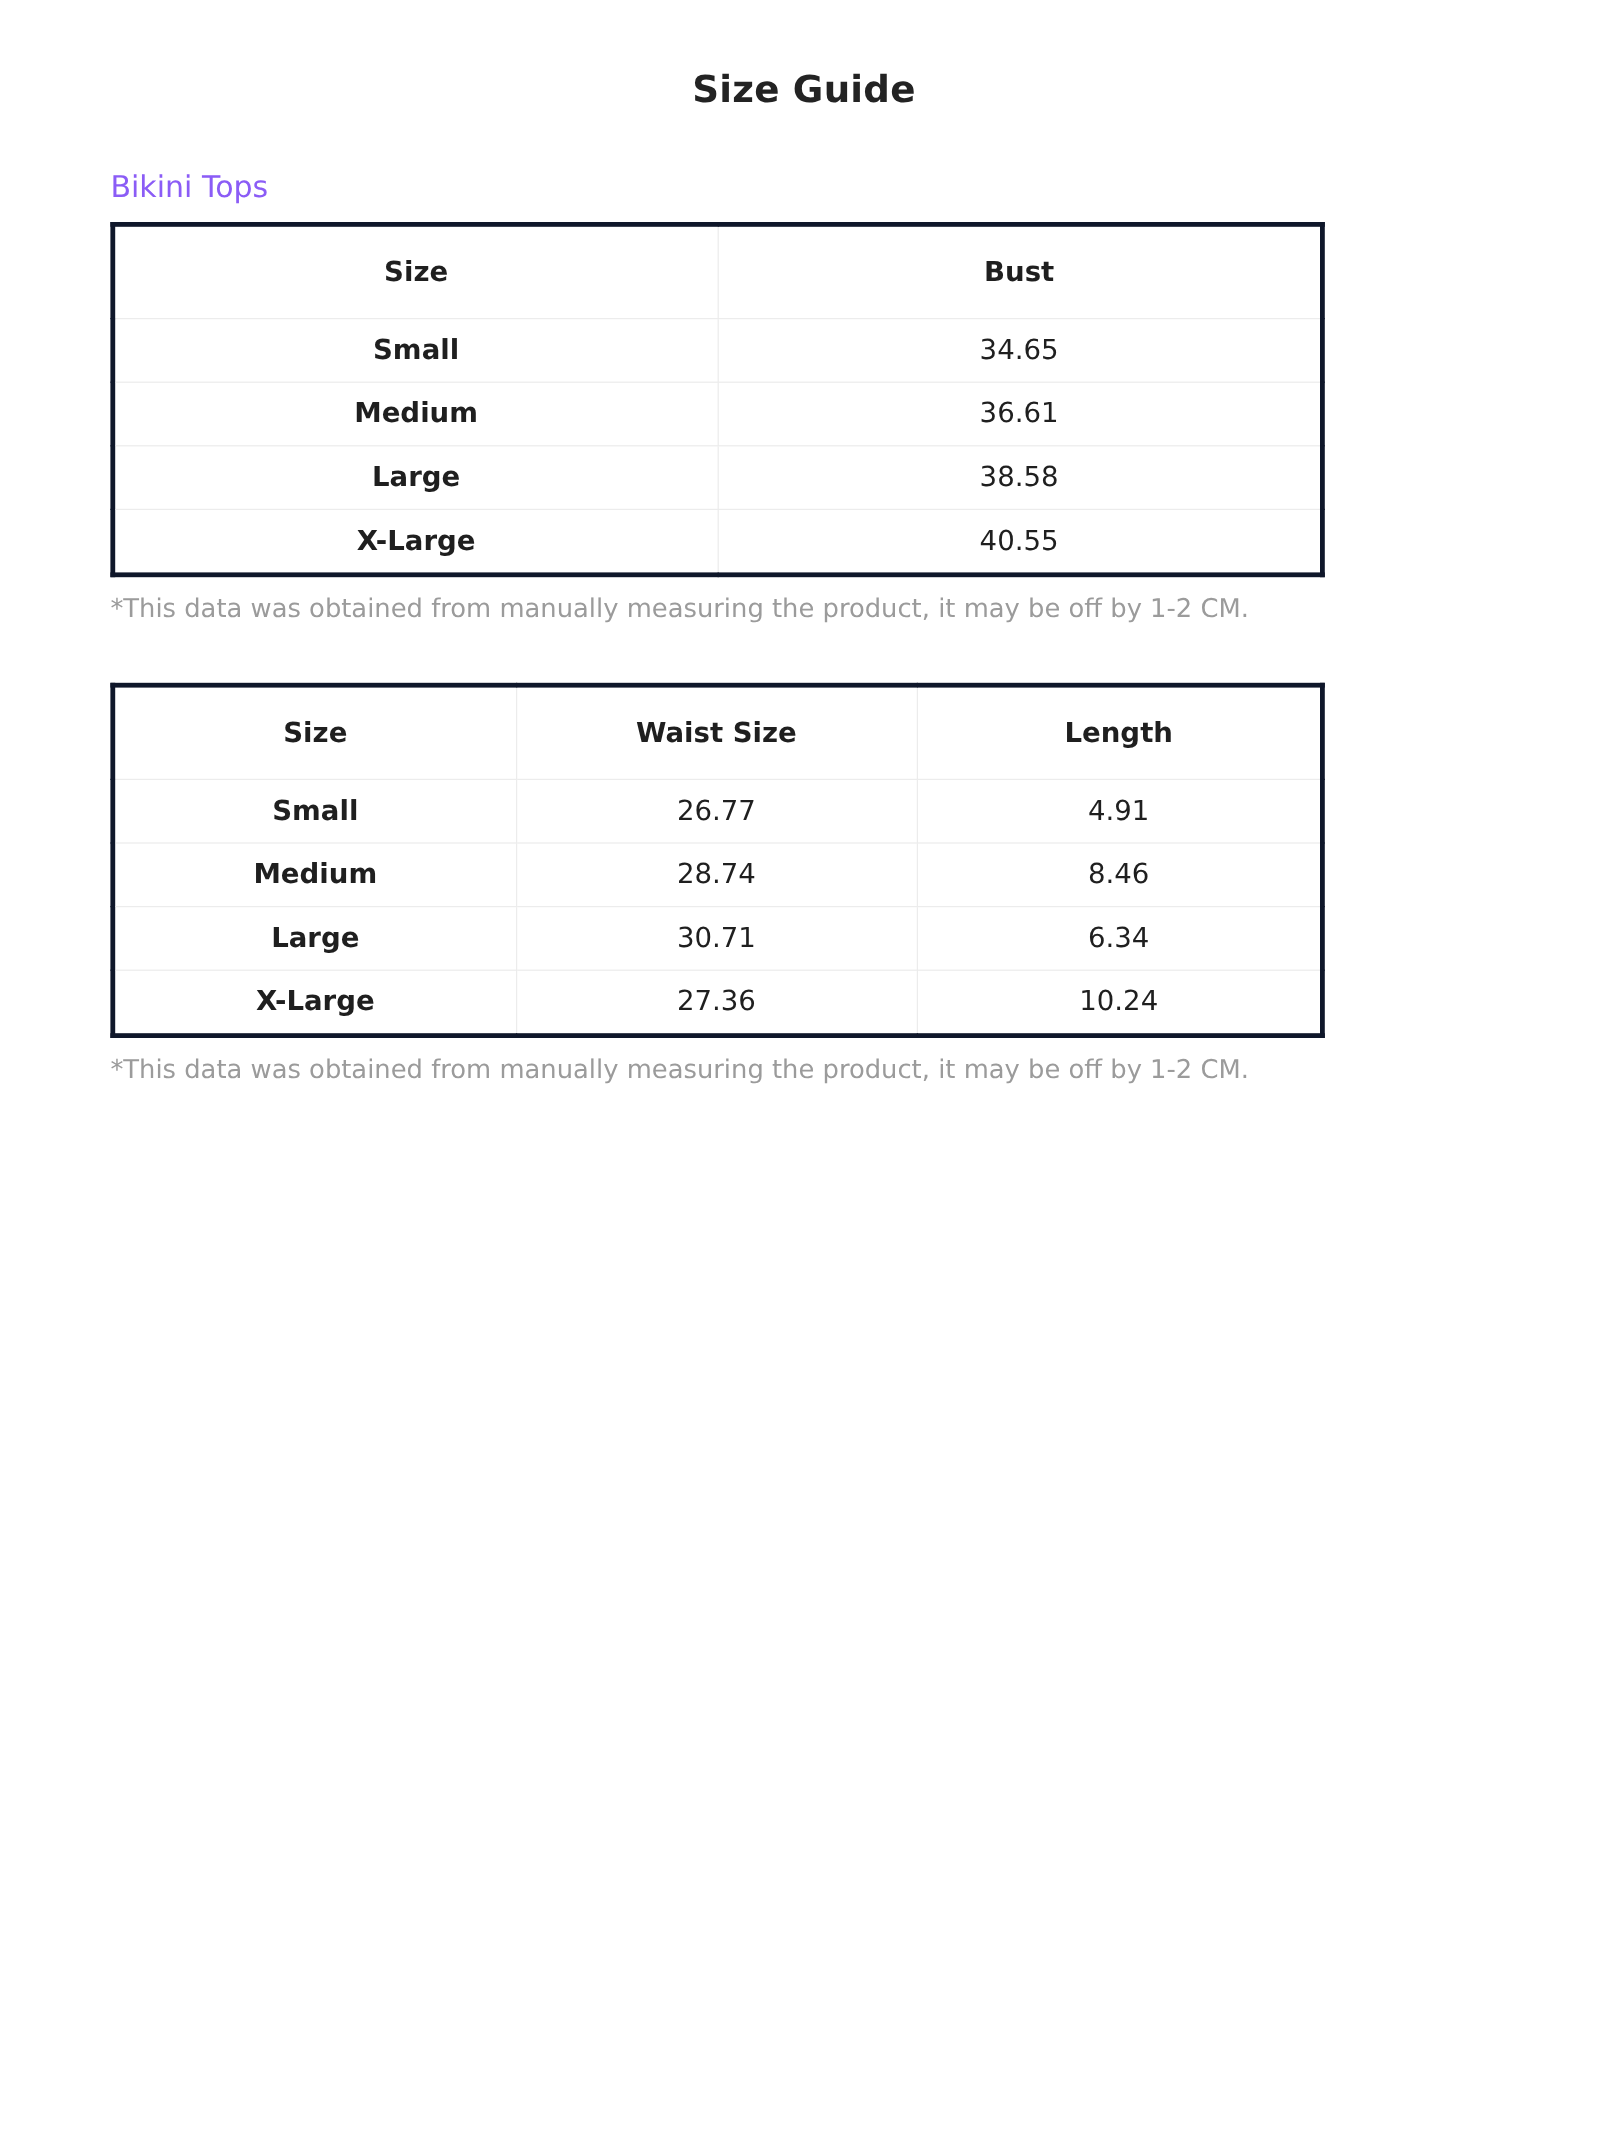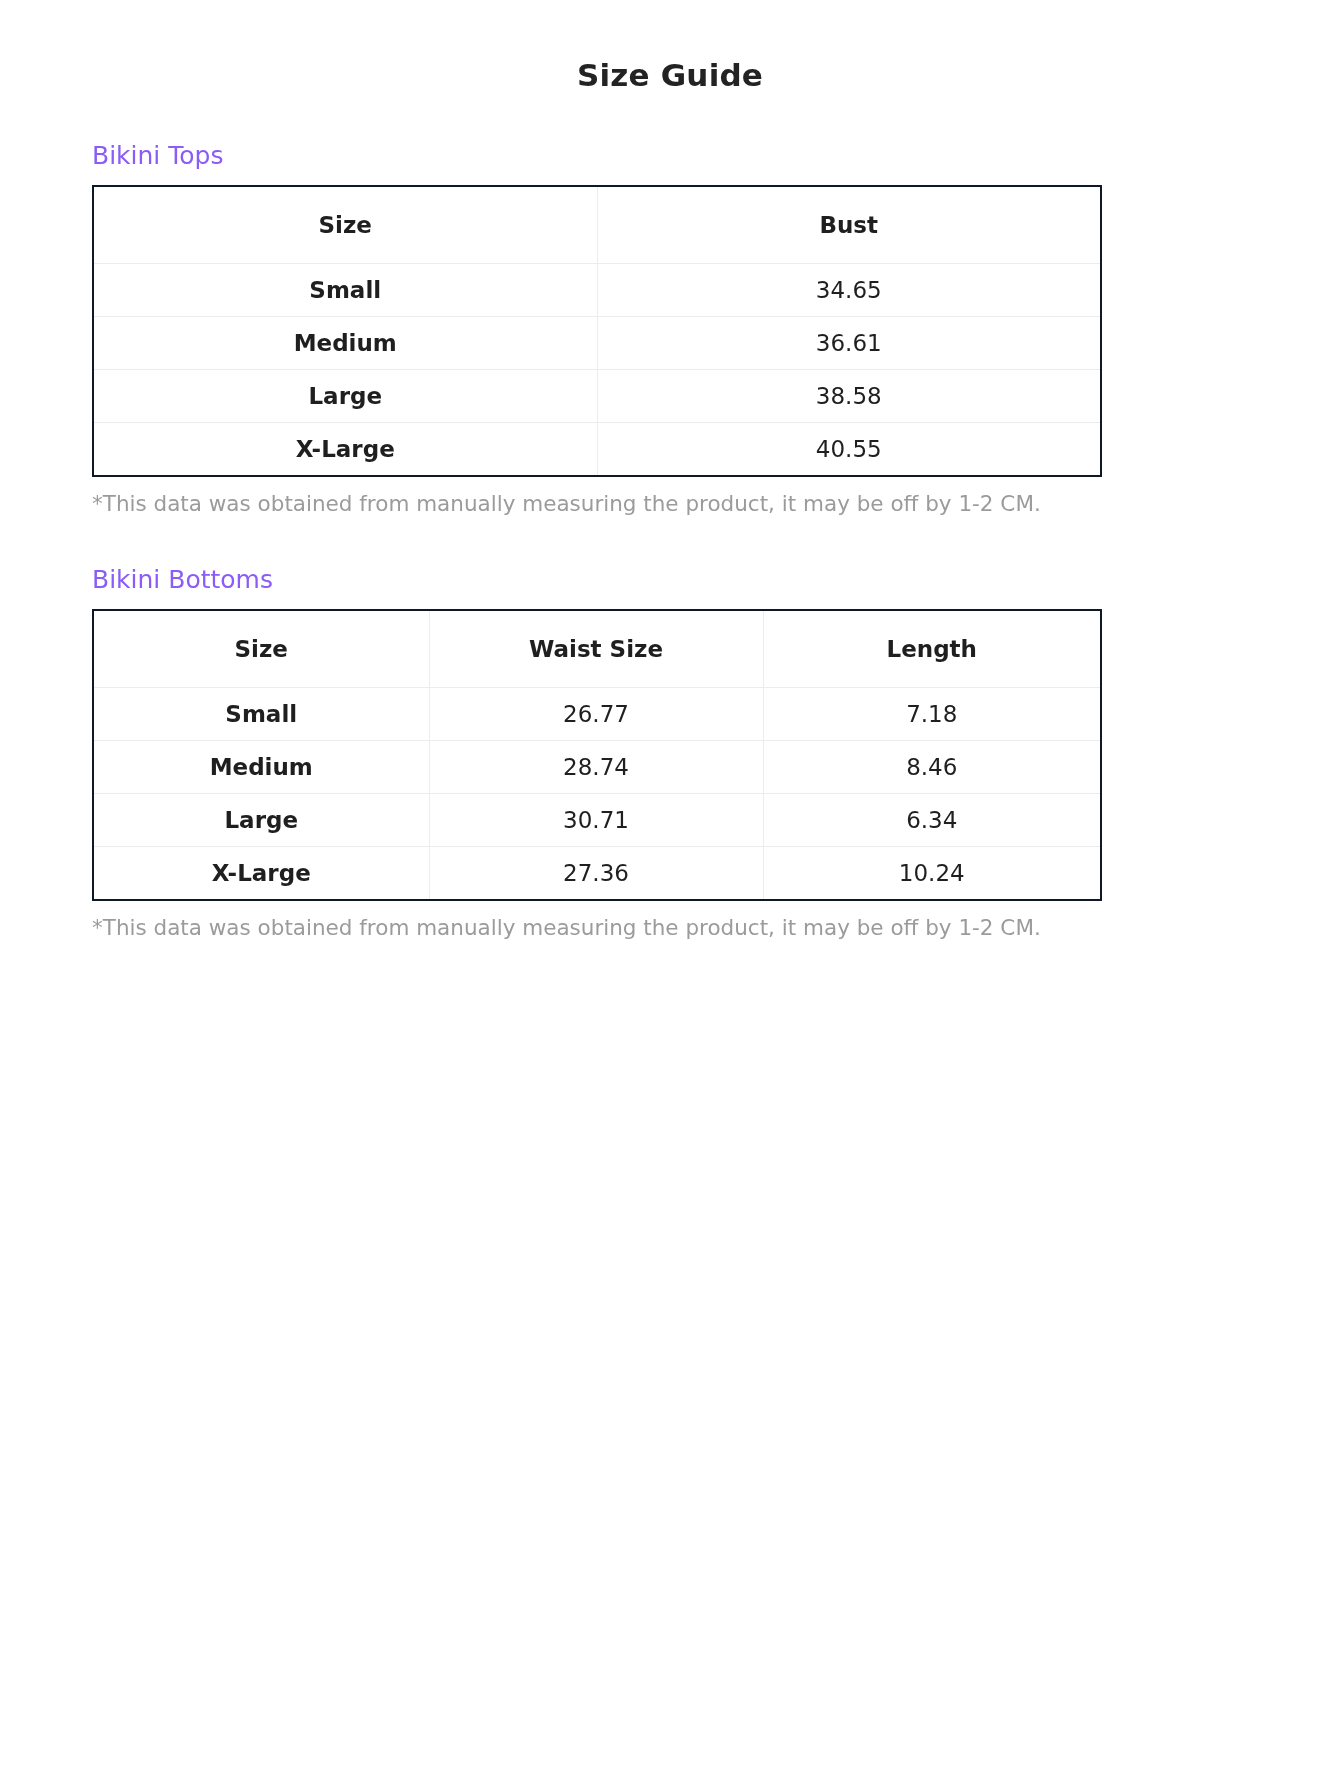--- a/index.html
+++ b/index.html
@@ -47,21 +47,21 @@
     font-size: 25px;
     font-weight: normal;
     color: #8b5cf6;
     margin: 0 0 14px 0;
     line-height: 1.2;
   }
   table.size-table {
     border-collapse: collapse;
     width: 1008px;
     table-layout: fixed;
-    border: 2px solid #0f172a;
+    border: 4px solid #0f172a;
   }
   table.size-table td,
   table.size-table th {
     border: 1px solid #ececec;
     text-align: center;
     vertical-align: middle;
     padding: 0;
     height: 52px;
     font-size: 23px;
     color: #1f1f1f;
@@ -133,40 +133,39 @@
             <td class="size-cell">X-Large</td>
             <td class="value-cell">40.55</td>
           </tr>
         </tbody>
       </table>
 
       <div class="note">*This data was obtained from manually measuring the product, it may be off by 1-2 CM.</div>
     </div>
 
     <div class="section">
-      <div class="section-heading">Bikini Bottoms</div>
 
       <table class="size-table bottoms-table">
         <colgroup>
           <col class="c1">
           <col class="c2">
           <col class="c3">
         </colgroup>
         <thead>
           <tr>
             <th>Size</th>
             <th>Waist Size</th>
             <th>Length</th>
           </tr>
         </thead>
         <tbody>
           <tr>
             <td class="size-cell">Small</td>
             <td class="value-cell">26.77</td>
-            <td class="value-cell">7.18</td>
+            <td class="value-cell">4.91</td>
           </tr>
           <tr>
             <td class="size-cell">Medium</td>
             <td class="value-cell">28.74</td>
             <td class="value-cell">8.46</td>
           </tr>
           <tr>
             <td class="size-cell">Large</td>
             <td class="value-cell">30.71</td>
             <td class="value-cell">6.34</td>

